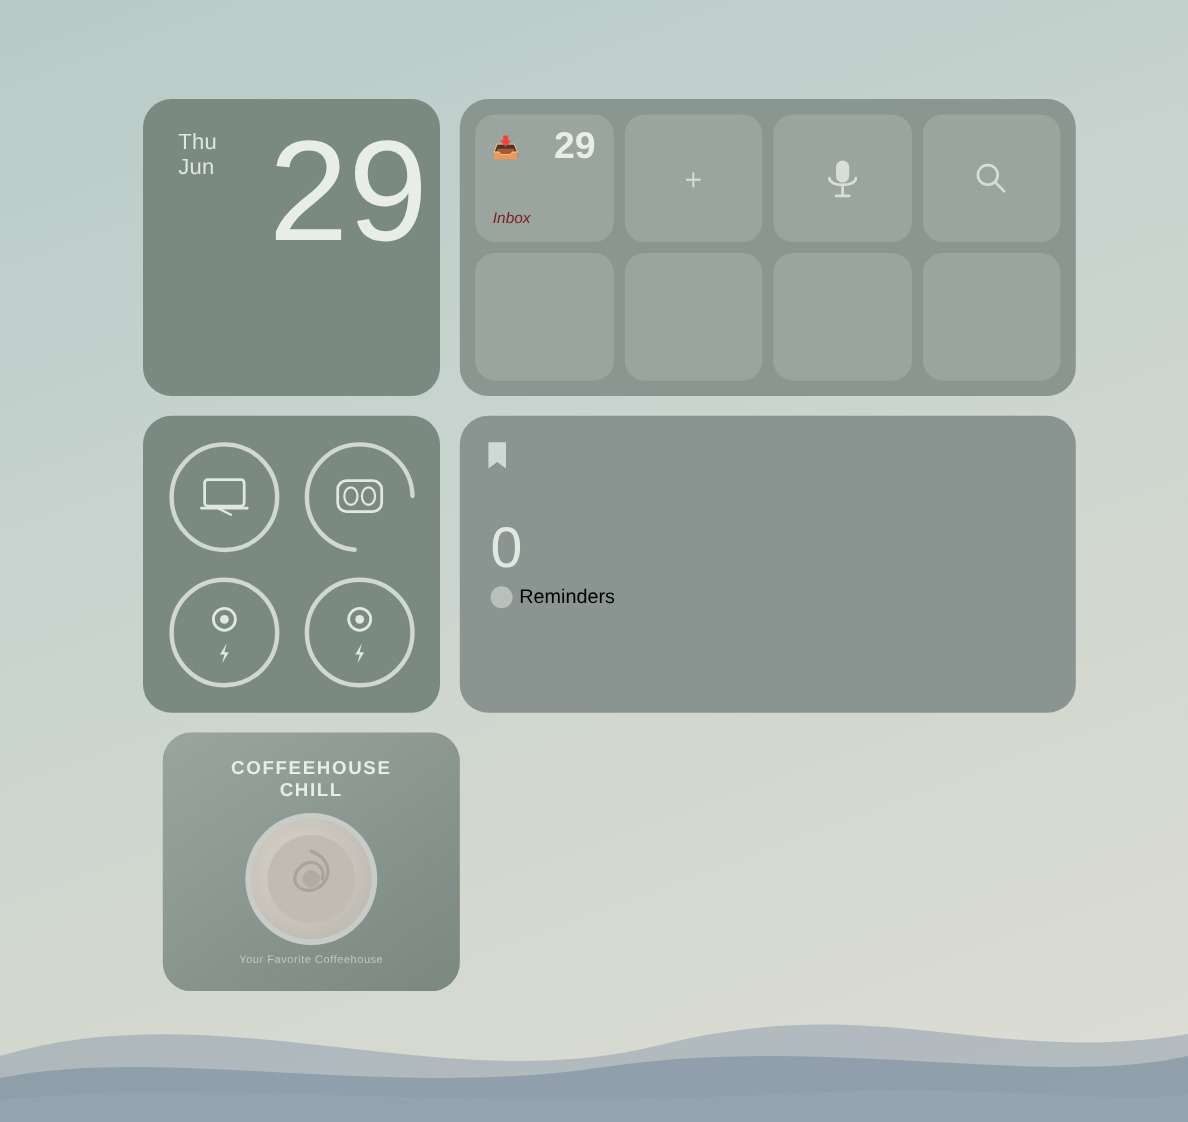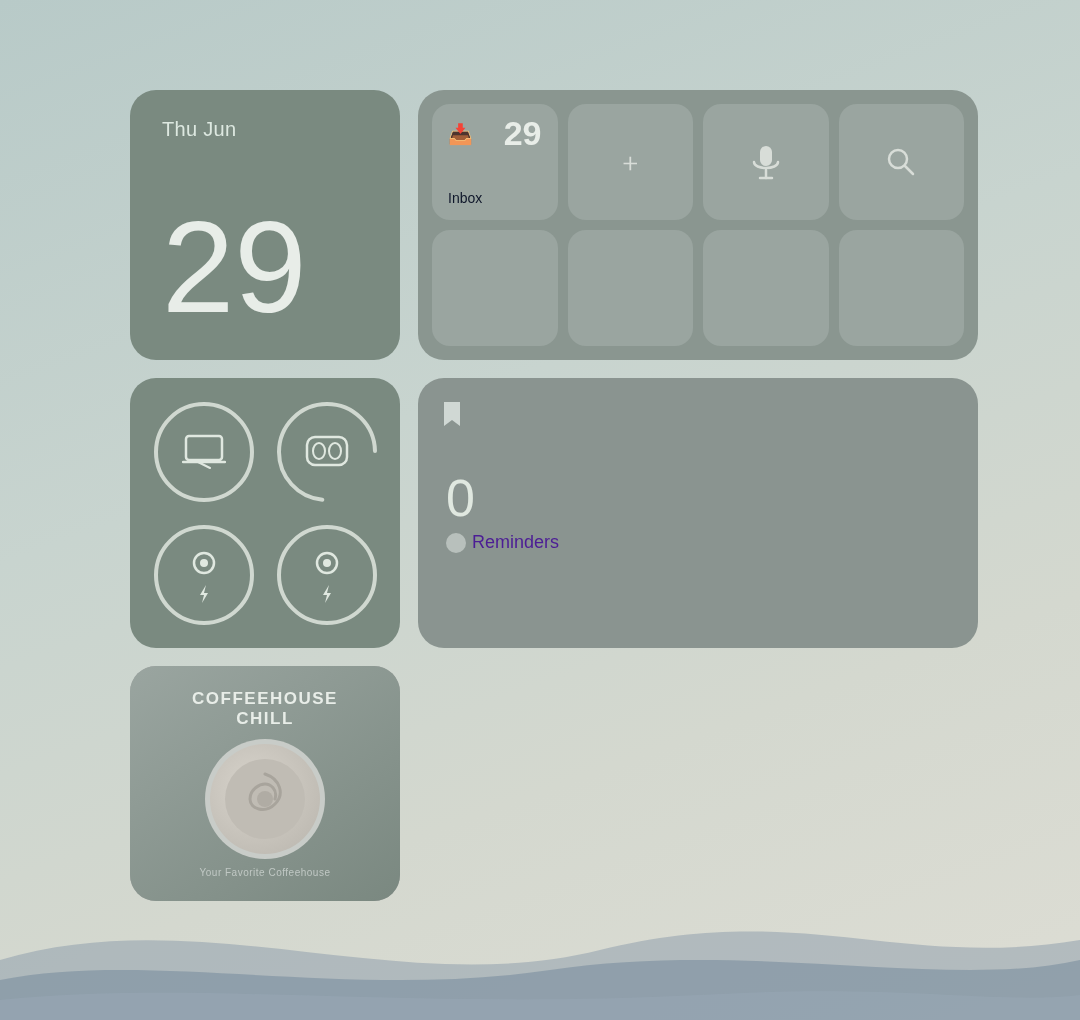--- a/index.html
+++ b/index.html
@@ -31,21 +31,21 @@
 
     
     .calendar-widget {
       background: #7a8a80;
       border-radius: 26px;
       padding: 28px 28px 28px 32px;
       color: #e8ede8;
       grid-row: 1;
       grid-column: 1;
       display: flex;
-      flex-direction: column;
+      flex-direction: row;
       justify-content: space-between;
       min-height: 270px;
       gap: 47px;
     }
 
     .cal-day {
       font-size: 20px;
       font-weight: 500;
       letter-spacing: 0.3px;
       color: #dde8e0;
@@ -102,23 +102,24 @@
 
     .inbox-icon-row {
       display: flex;
       align-items: center;
       width: 100%;
       justify-content: space-between;
     }
 
     .inbox-label {
       font-size: 14px;
-      color: #0f172a;
+      color: #7f1d1d;
       margin-top: auto;
       padding-top: 8px;
+      font-style: italic;
     }
 
     .ctrl-icon {
       font-size: 26px;
       color: #d8ddd8;
     }
 
     
     .battery-widget {
       background: #7a8a80;
@@ -179,21 +180,21 @@
 
     .reminder-dot {
       width: 20px;
       height: 20px;
       background: #b8c0bc;
       border-radius: 50%;
     }
 
     .reminder-text {
       font-size: 18px;
-      color: #4c1d95;
+      color: #000000;
       line-height: 1.2;
     }
 
     .reminder-right {
       margin-left: 40px;
       font-size: 22px;
       color: #c8d0cc;
       flex: 1;
       text-align: center;
     }
@@ -202,20 +203,21 @@
     .music-widget {
       background: #a3a3a3;
       border-radius: 26px;
       padding: 0;
       grid-row: 3;
       grid-column: 1;
       width: 270px;
       height: 235px;
       overflow: hidden;
       position: relative;
+      margin-left: 18px;
     }
 
     .music-inner {
       background: linear-gradient(145deg, #9aa5a0 0%, #7a8880 100%);
       width: 100%;
       height: 100%;
       display: flex;
       flex-direction: column;
       align-items: center;
       justify-content: center;

